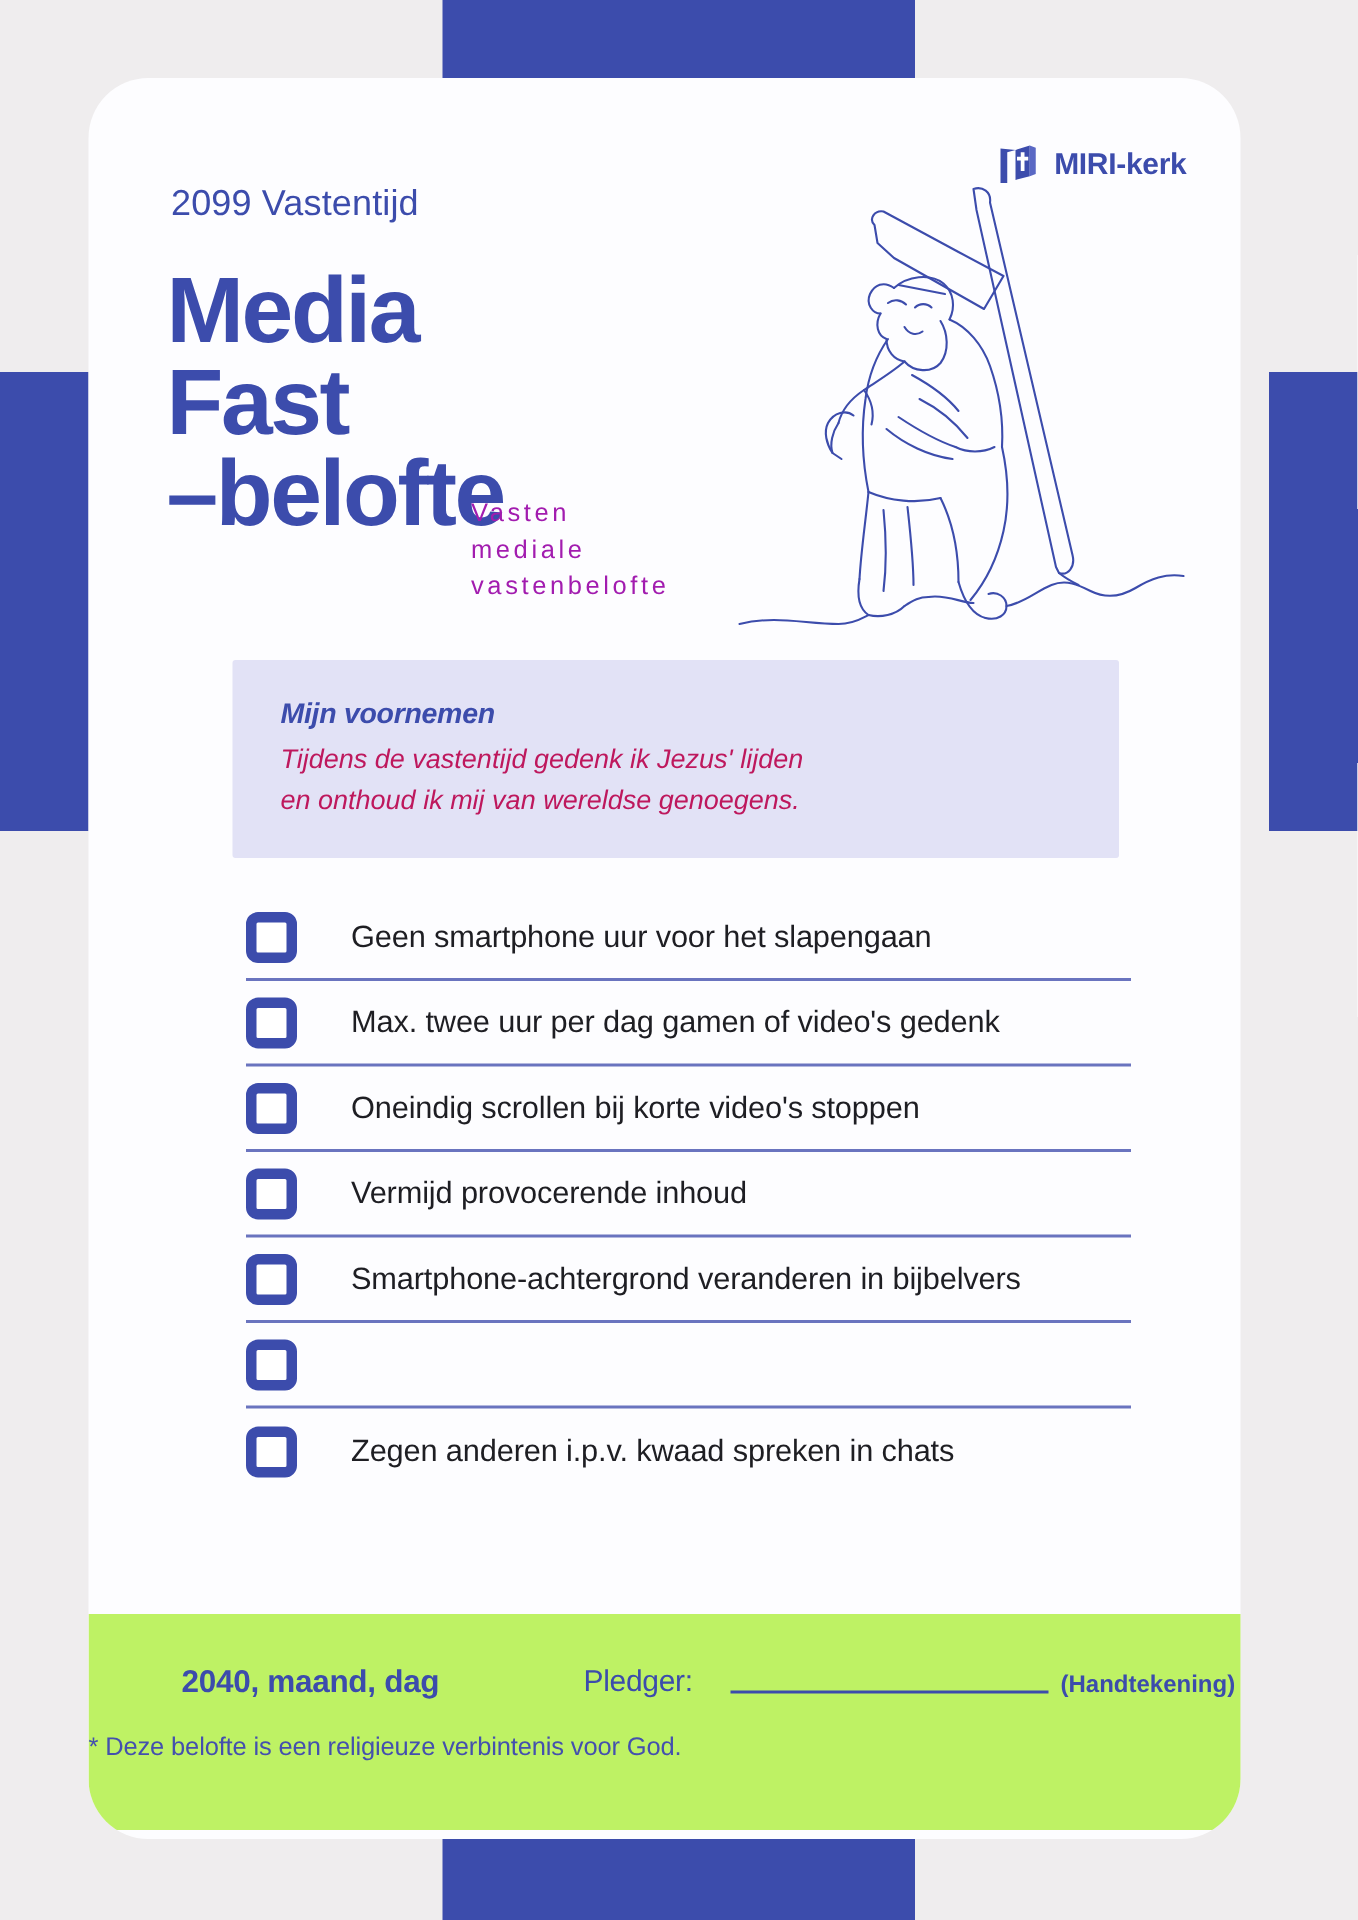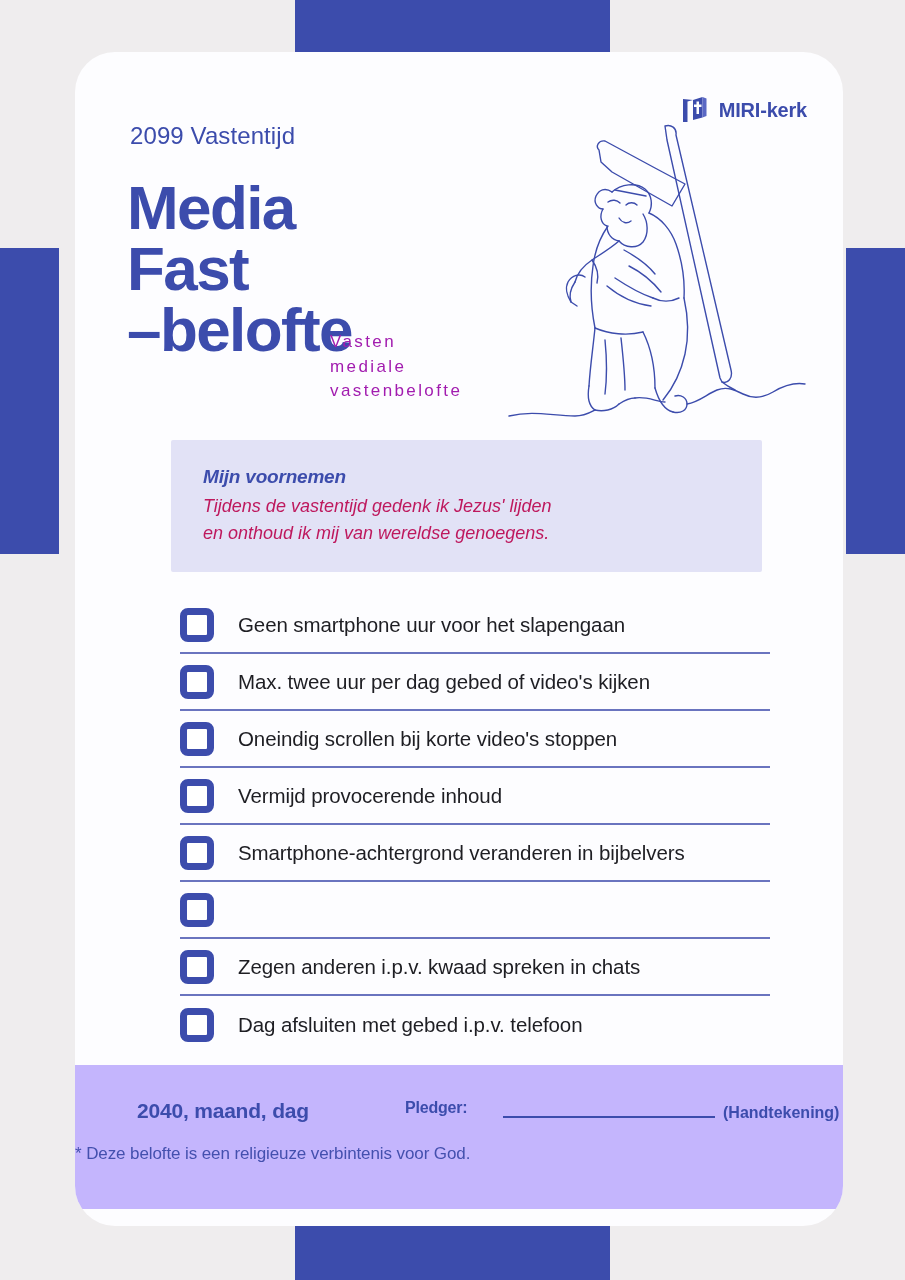--- a/index.html
+++ b/index.html
@@ -31,21 +31,20 @@
   .card {
     position: absolute;
     left: 59px;
     top: 52px;
     width: 768px;
     height: 1174px;
     background: #fdfdff;
     border-radius: 40px;
     z-index: 1;
     overflow: hidden;
-    margin-left: 16px;
   }
 
   
   .logo {
     position: absolute;
     right: 36px;
     top: 43px;
     display: flex;
     align-items: center;
     gap: 9px;
@@ -131,21 +130,21 @@
     position: absolute;
     left: 105px;
     top: 545px;
     width: 590px;
   }
   .check-row {
     display: flex;
     align-items: center;
     height: 57px;
     border-bottom: 2px solid #6a74bf;
-    gap: 24px;
+    gap: 36px;
   }
   .check-row:last-child { border-bottom: none; }
   .checkbox {
     flex: 0 0 auto;
     width: 34px;
     height: 34px;
     border: 7px solid #3c4cac;
     border-radius: 8px;
     background: #ffffff;
   }
@@ -153,45 +152,45 @@
     font-size: 20.5px;
     color: #1e1e23;
     letter-spacing: -0.1px;
     white-space: nowrap;
   }
 
   
   .footer {
     position: absolute;
     left: 0;
-    bottom: 17px;
+    bottom: 6px;
     width: 787px;
     height: 144px;
-    background: #c4b5fd;
+    background: #bef264;
   }
   .footer-row {
     position: absolute;
     left: 0; top: 34px;
     width: 100%;
     display: flex;
     align-items: baseline;
   }
   .footer-date {
     position: absolute;
     left: 62px;
     font-size: 21px;
     font-weight: bold;
     color: #3c4cac;
     letter-spacing: -0.2px;
   }
   .pledger-label {
     position: absolute;
     left: 330px;
-    font-size: 16px;
-    font-weight: bold;
+    font-size: 20px;
+    font-weight: normal;
     color: #3c4cac;
     letter-spacing: -0.2px;
   }
   .sig-line {
     position: absolute;
     left: 428px;
     top: 17px;
     width: 212px;
     height: 0;
     border-bottom: 2px solid #3c4cac;
@@ -304,44 +303,40 @@
 en onthoud ik mij van wereldse genoegens.</div>
   </div>
 
   <div class="checklist" id="checklist">
       <div class="check-row">
         <span class="checkbox"></span>
         <span class="check-label">Geen smartphone uur voor het slapengaan</span>
       </div>
       <div class="check-row">
         <span class="checkbox"></span>
-        <span class="check-label">Max. twee uur per dag gebed of video's kijken</span>
+        <span class="check-label">Max. twee uur per dag gamen of video's gedenk</span>
       </div>
       <div class="check-row">
         <span class="checkbox"></span>
         <span class="check-label">Oneindig scrollen bij korte video's stoppen</span>
       </div>
       <div class="check-row">
         <span class="checkbox"></span>
         <span class="check-label">Vermijd provocerende inhoud</span>
       </div>
       <div class="check-row">
         <span class="checkbox"></span>
         <span class="check-label">Smartphone-achtergrond veranderen in bijbelvers</span>
       </div>
       <div class="check-row">
         <span class="checkbox"></span>
       </div>
       <div class="check-row">
         <span class="checkbox"></span>
         <span class="check-label">Zegen anderen i.p.v. kwaad spreken in chats</span>
-      </div>
-      <div class="check-row">
-        <span class="checkbox"></span>
-        <span class="check-label">Dag afsluiten met gebed i.p.v. telefoon</span>
       </div>
     </div>
 
   <div class="footer">
     <div class="footer-row">
       <span class="footer-date">2040, maand, dag</span>
       <span class="pledger-label">Pledger:</span>
       <span class="sig-line"></span>
       <span class="sig-note">(Handtekening)</span>
     </div>

